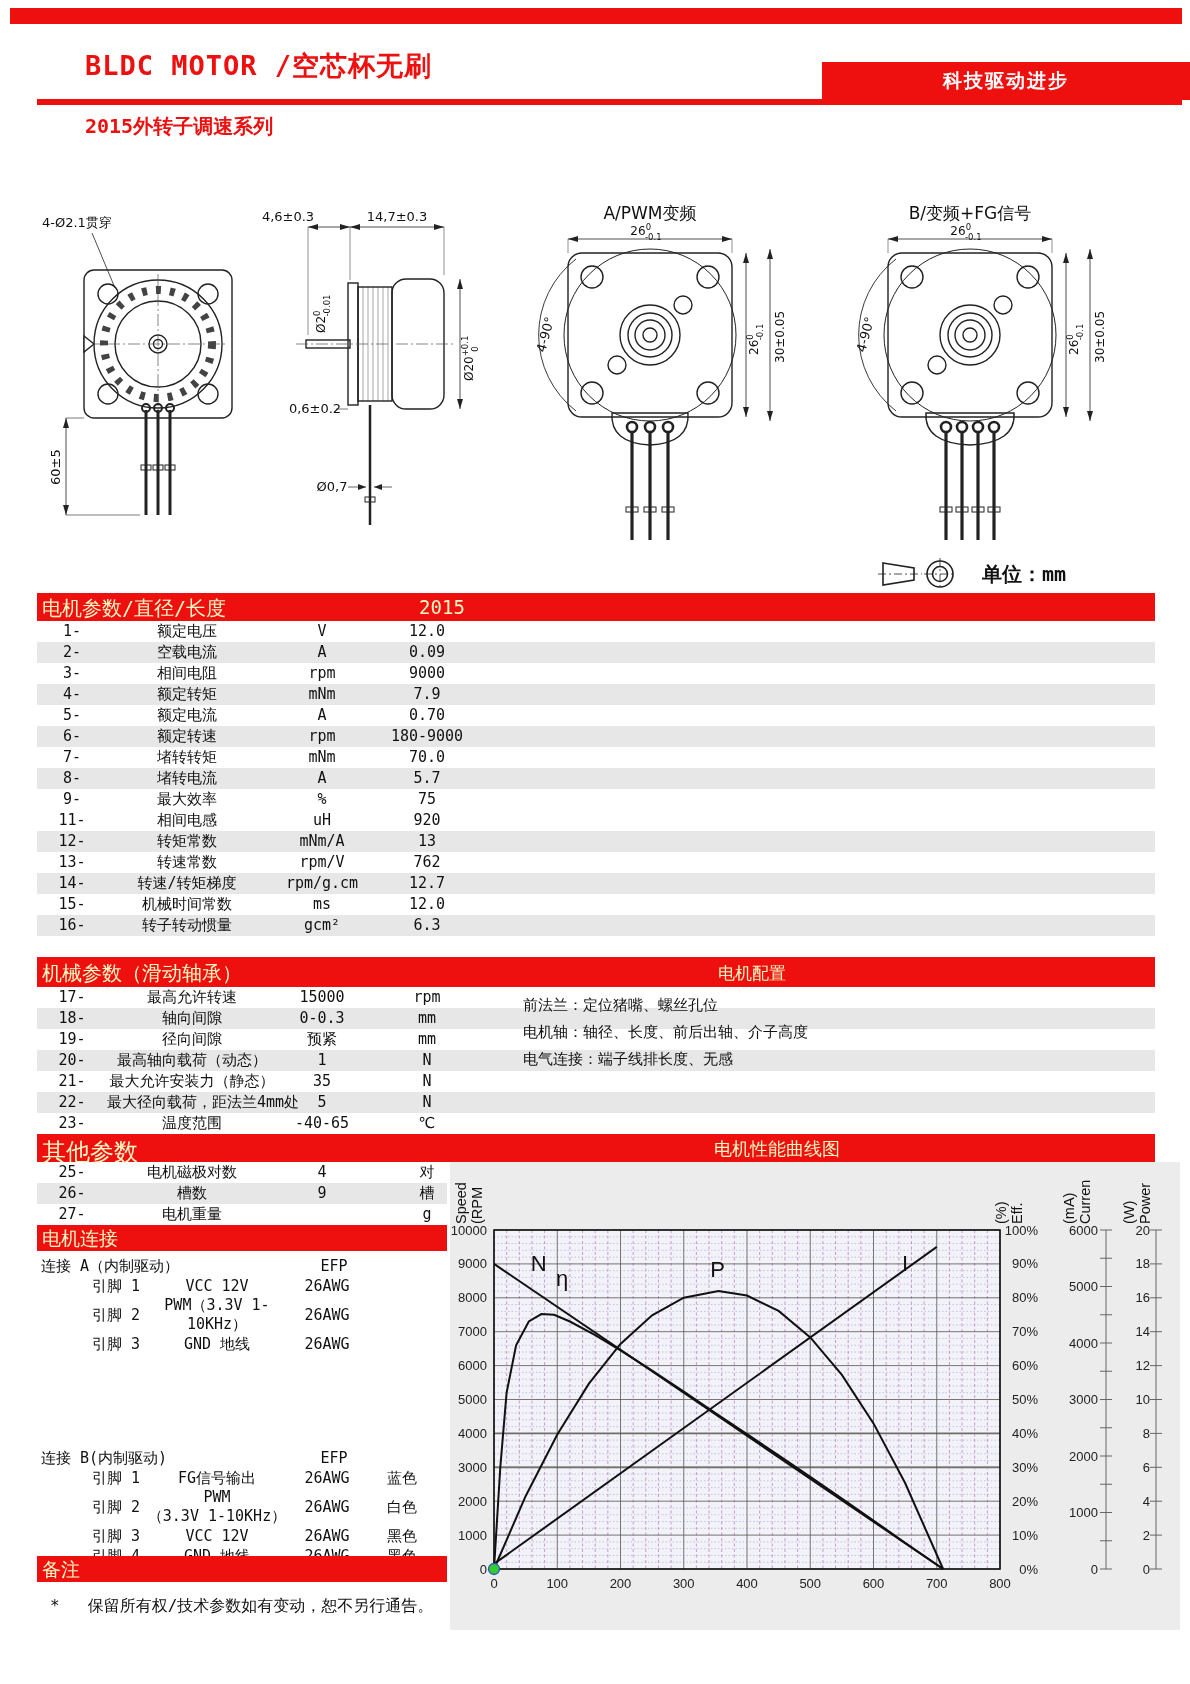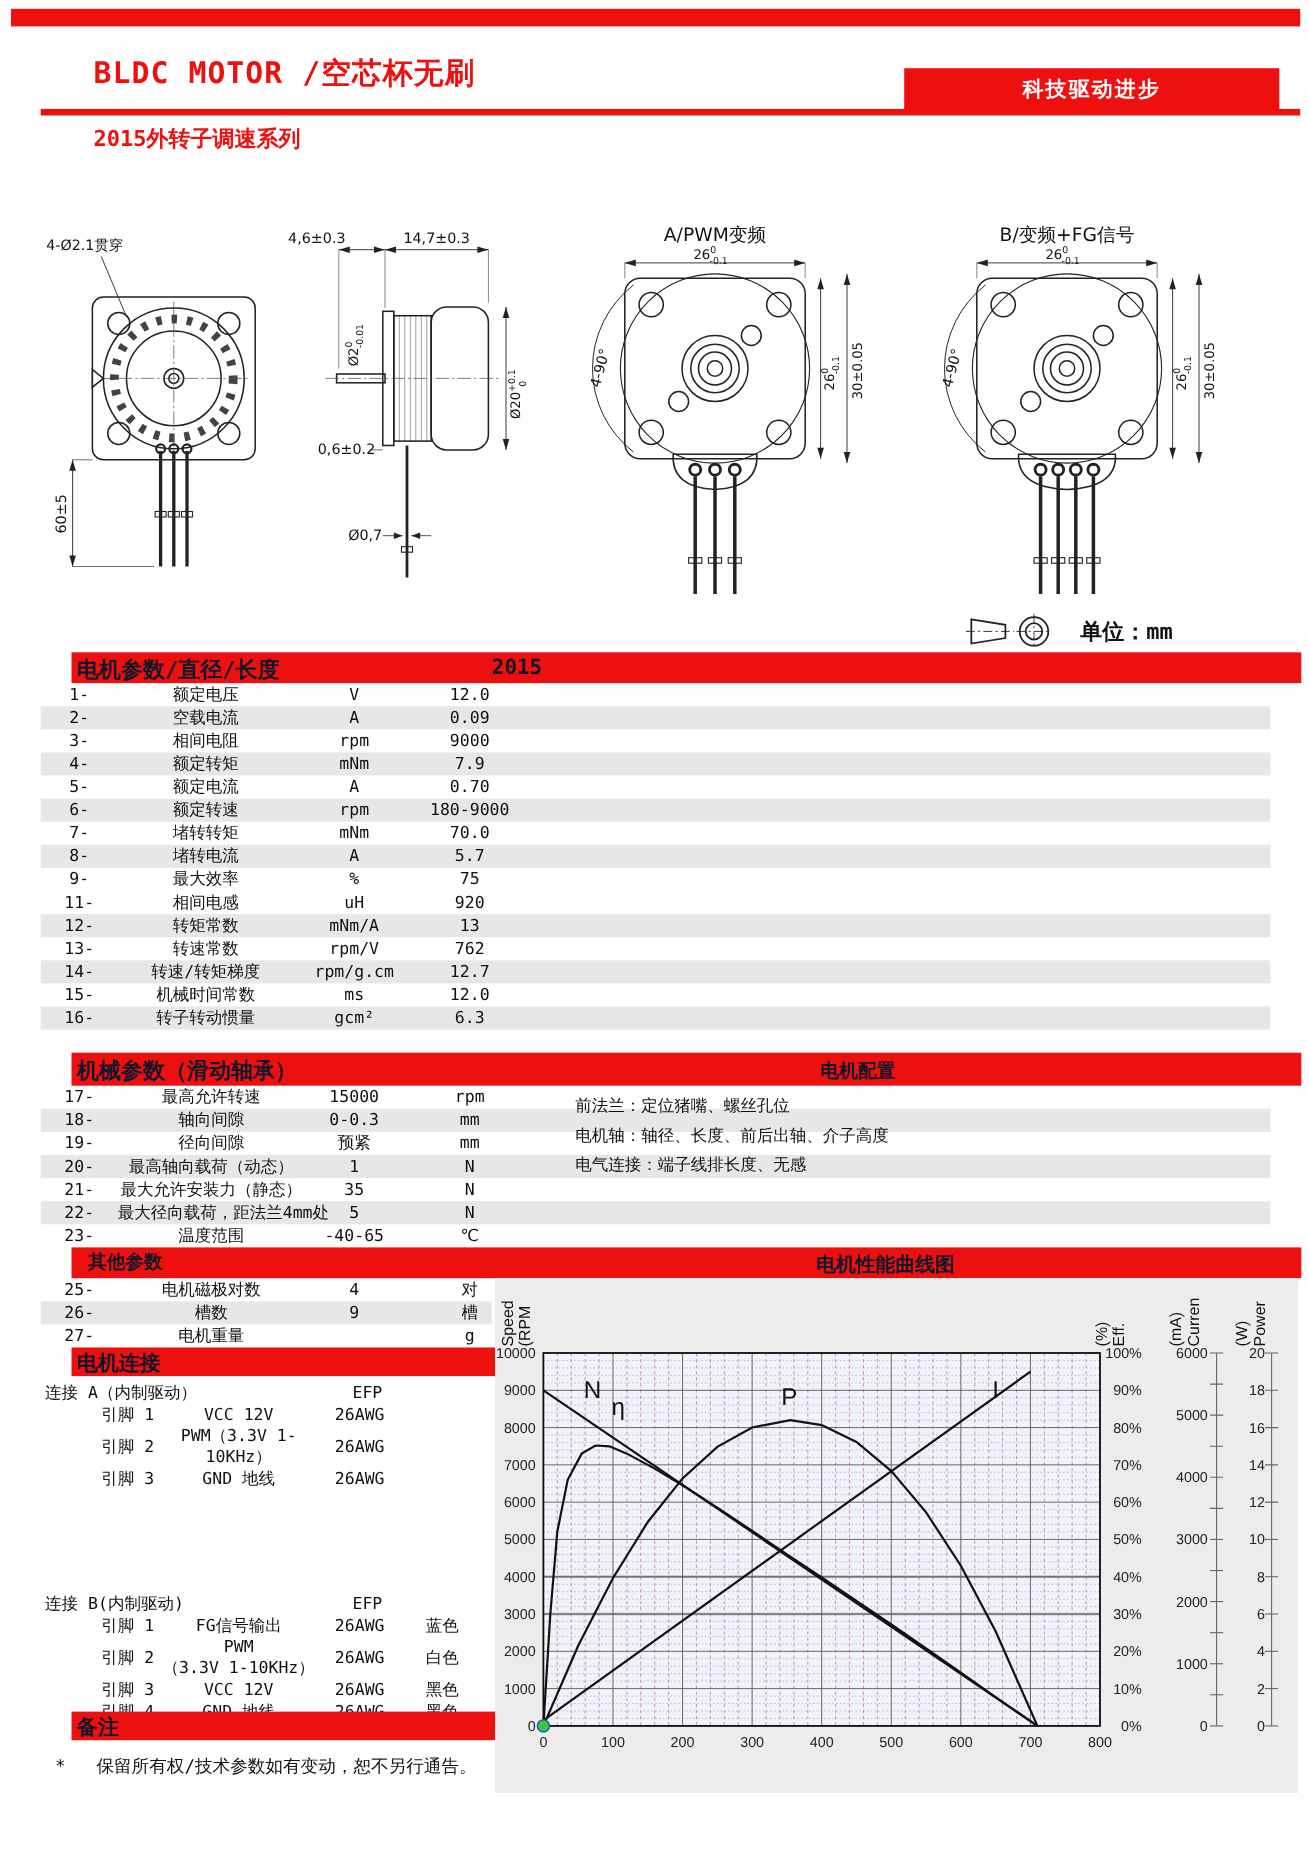--- a/index.html
+++ b/index.html
@@ -2,36 +2,36 @@
 <html><head>
 <meta charset="utf-8">
 <style>
   html,body{margin:0;padding:0;background:#fff;}
   .page{position:relative;width:1190px;height:1684px;background:#fff;overflow:hidden;
         font-family:"DejaVu Sans Mono","DejaVu Sans",sans-serif;color:#111;}
   .abs{position:absolute;}
   .red{background:#ee0f0f;}
   .top-bar{left:10px;top:8px;width:1172px;height:16px;}
   .doc-title{left:85px;top:48px;font-size:27px;font-weight:bold;color:#e00b0b;letter-spacing:1px;}
-  .slogan{left:822px;top:62px;width:341px;height:38px;color:#fff;font-size:19px;font-weight:bold;
+  .slogan{left:822px;top:62px;width:368px;height:38px;color:#fff;font-size:19px;font-weight:bold;
           display:flex;align-items:center;justify-content:center;letter-spacing:2px;}
   .rule{left:37px;top:99px;width:1145px;height:6px;}
   .series{left:85px;top:113px;font-size:20px;font-weight:bold;color:#e00b0b;}
   .unit-note{left:878px;top:556px;display:flex;align-items:center;gap:14px;}
   .unit-note .txt{font-size:20px;font-weight:bold;color:#111;}
   
-  .sec-header{color:#0f172a;font-weight:bold;margin-left:28px;}
+  .sec-header{color:#fef9c3;font-weight:normal;}
   .h-t1{left:37px;top:593px;width:1118px;height:28px;}
   .h-t1 .left{position:absolute;left:5px;top:2px;font-size:20px;}
   .h-t1 .model{position:absolute;left:330px;top:3px;width:150px;text-align:center;font-size:19px;}
   .h-mech{left:37px;top:957px;width:1118px;height:30px;}
   .h-mech .left{position:absolute;left:5px;top:3px;font-size:20px;}
   .h-mech .cfg{position:absolute;left:500px;top:5px;width:430px;text-align:center;font-size:17px;}
   .h-other{left:37px;top:1134px;width:1118px;height:28px;}
-  .h-other .left{position:absolute;left:15px;top:2px;font-size:17px;text-align:right;}
+  .h-other .left{position:absolute;left:5px;top:2px;font-size:24px;text-align:right;}
   .h-other .chart-t{position:absolute;left:450px;top:3px;width:580px;text-align:center;font-size:18px;}
   .h-conn{left:37px;top:1225px;width:410px;height:26px;text-align:right;}
   .h-conn .left{position:absolute;left:5px;top:1px;font-size:19px;}
   .h-note{left:37px;top:1556px;width:410px;height:26px;}
   .h-note .left{position:absolute;left:5px;top:1px;font-size:19px;}
   
   .tbl{left:37px;font-size:15px;}
   .t1{top:621px;width:1118px;}
   .t2{top:987px;width:1118px;}
   .t3{top:1162px;width:410px;}

